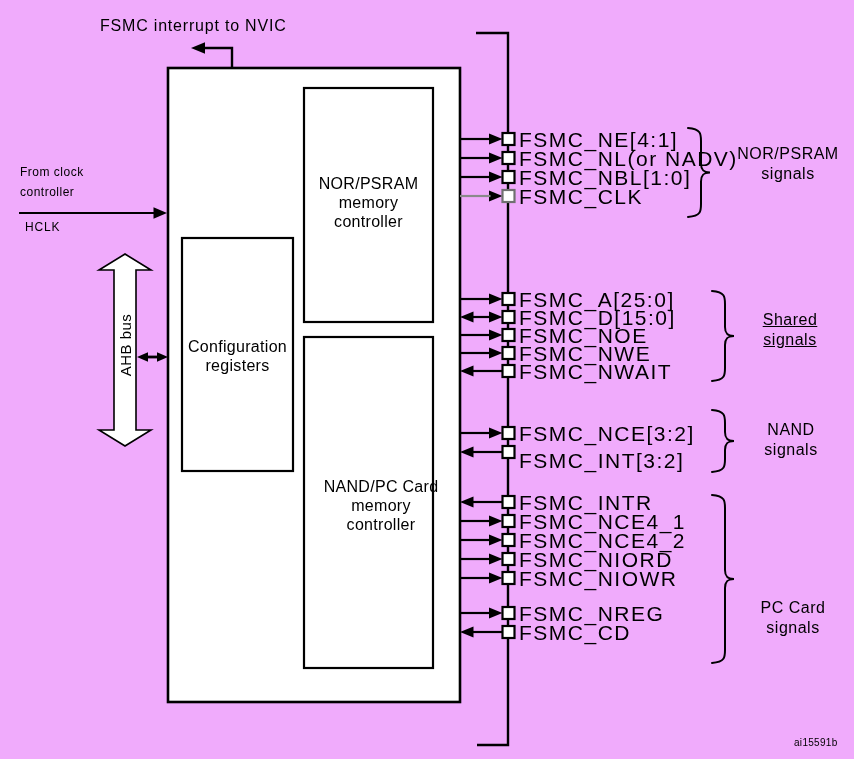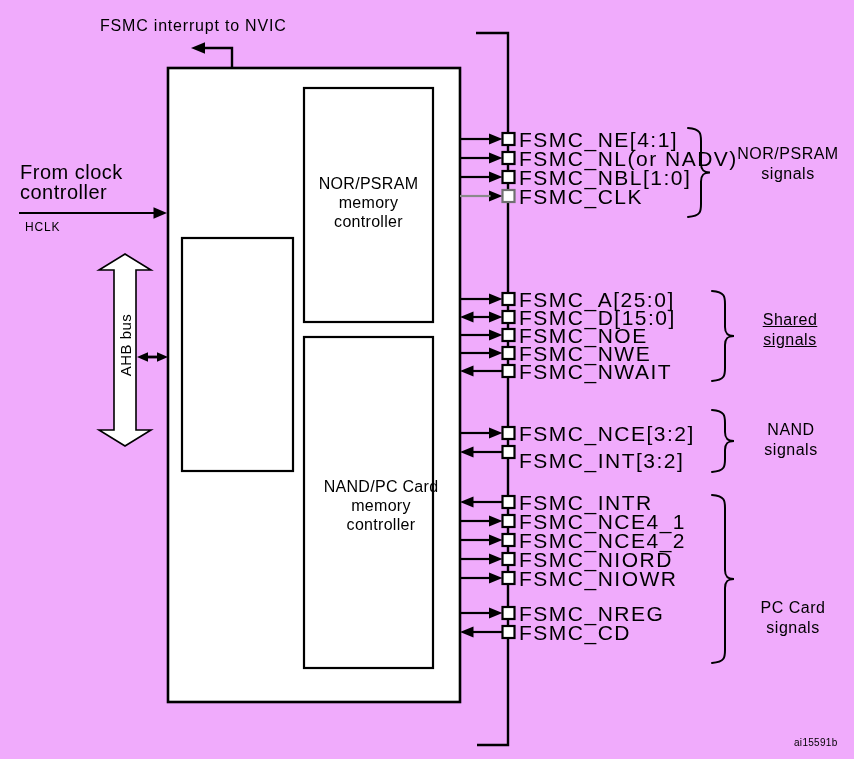--- a/index.html
+++ b/index.html
@@ -3,21 +3,21 @@
 <meta charset="utf-8">
 <style>
   html,body{margin:0;padding:0;background:#fff;}
   .canvas{
     position:relative;width:854px;height:759px;background:#f0abfc;
     font-family:"Liberation Sans","DejaVu Sans",sans-serif;color:#000;overflow:hidden;padding-left:48px;
   }
   .canvas svg{position:absolute;left:0;top:0;}
   .txt{position:absolute;white-space:nowrap;}
   .top-label{left:100px;top:17px;font-size:16px;letter-spacing:0.8px;}
-  .clock-label{left:20px;top:162px;font-size:20px;line-height:20px;letter-spacing:0.5px;}
+  .clock-label{left:20px;top:162px;font-size:12px;line-height:20px;letter-spacing:0.5px;}
   .hclk-label{left:25px;top:220px;font-size:12px;letter-spacing:0.8px;}
   .ahb-label{left:125px;top:345px;font-size:15px;letter-spacing:0.5px;
     transform:translate(-50%,-50%) rotate(-90deg);}
   .box-label{position:absolute;text-align:center;font-size:16px;line-height:19px;letter-spacing:0.3px;}
   .config-label{left:182px;width:111px;top:337px;}
   .nor-label{left:304px;width:129px;top:174px;}
   .nand-label{left:304px;width:154px;top:477px;}
   .sig-label{font-size:21px;letter-spacing:1.5px;line-height:19px;}
   .group-label{text-align:center;font-size:16px;line-height:20px;letter-spacing:0.5px;
     transform:translate(-50%,-50%);}
@@ -119,20 +119,24 @@
 
   <div class="txt clock-label">
     <div>From clock</div>
     <div>controller</div>
   </div>
 
   <div class="txt hclk-label">HCLK</div>
 
   <div class="txt ahb-label">AHB bus</div>
 
+  <div class="box-label config-label">
+    <div>Configuration</div>
+    <div>registers</div>
+  </div>
 
   <div class="box-label nor-label">
     <div>NOR/PSRAM</div>
     <div>memory</div>
     <div>controller</div>
   </div>
 
   <div class="box-label nand-label">
     <div>NAND/PC Card</div>
     <div>memory</div>

